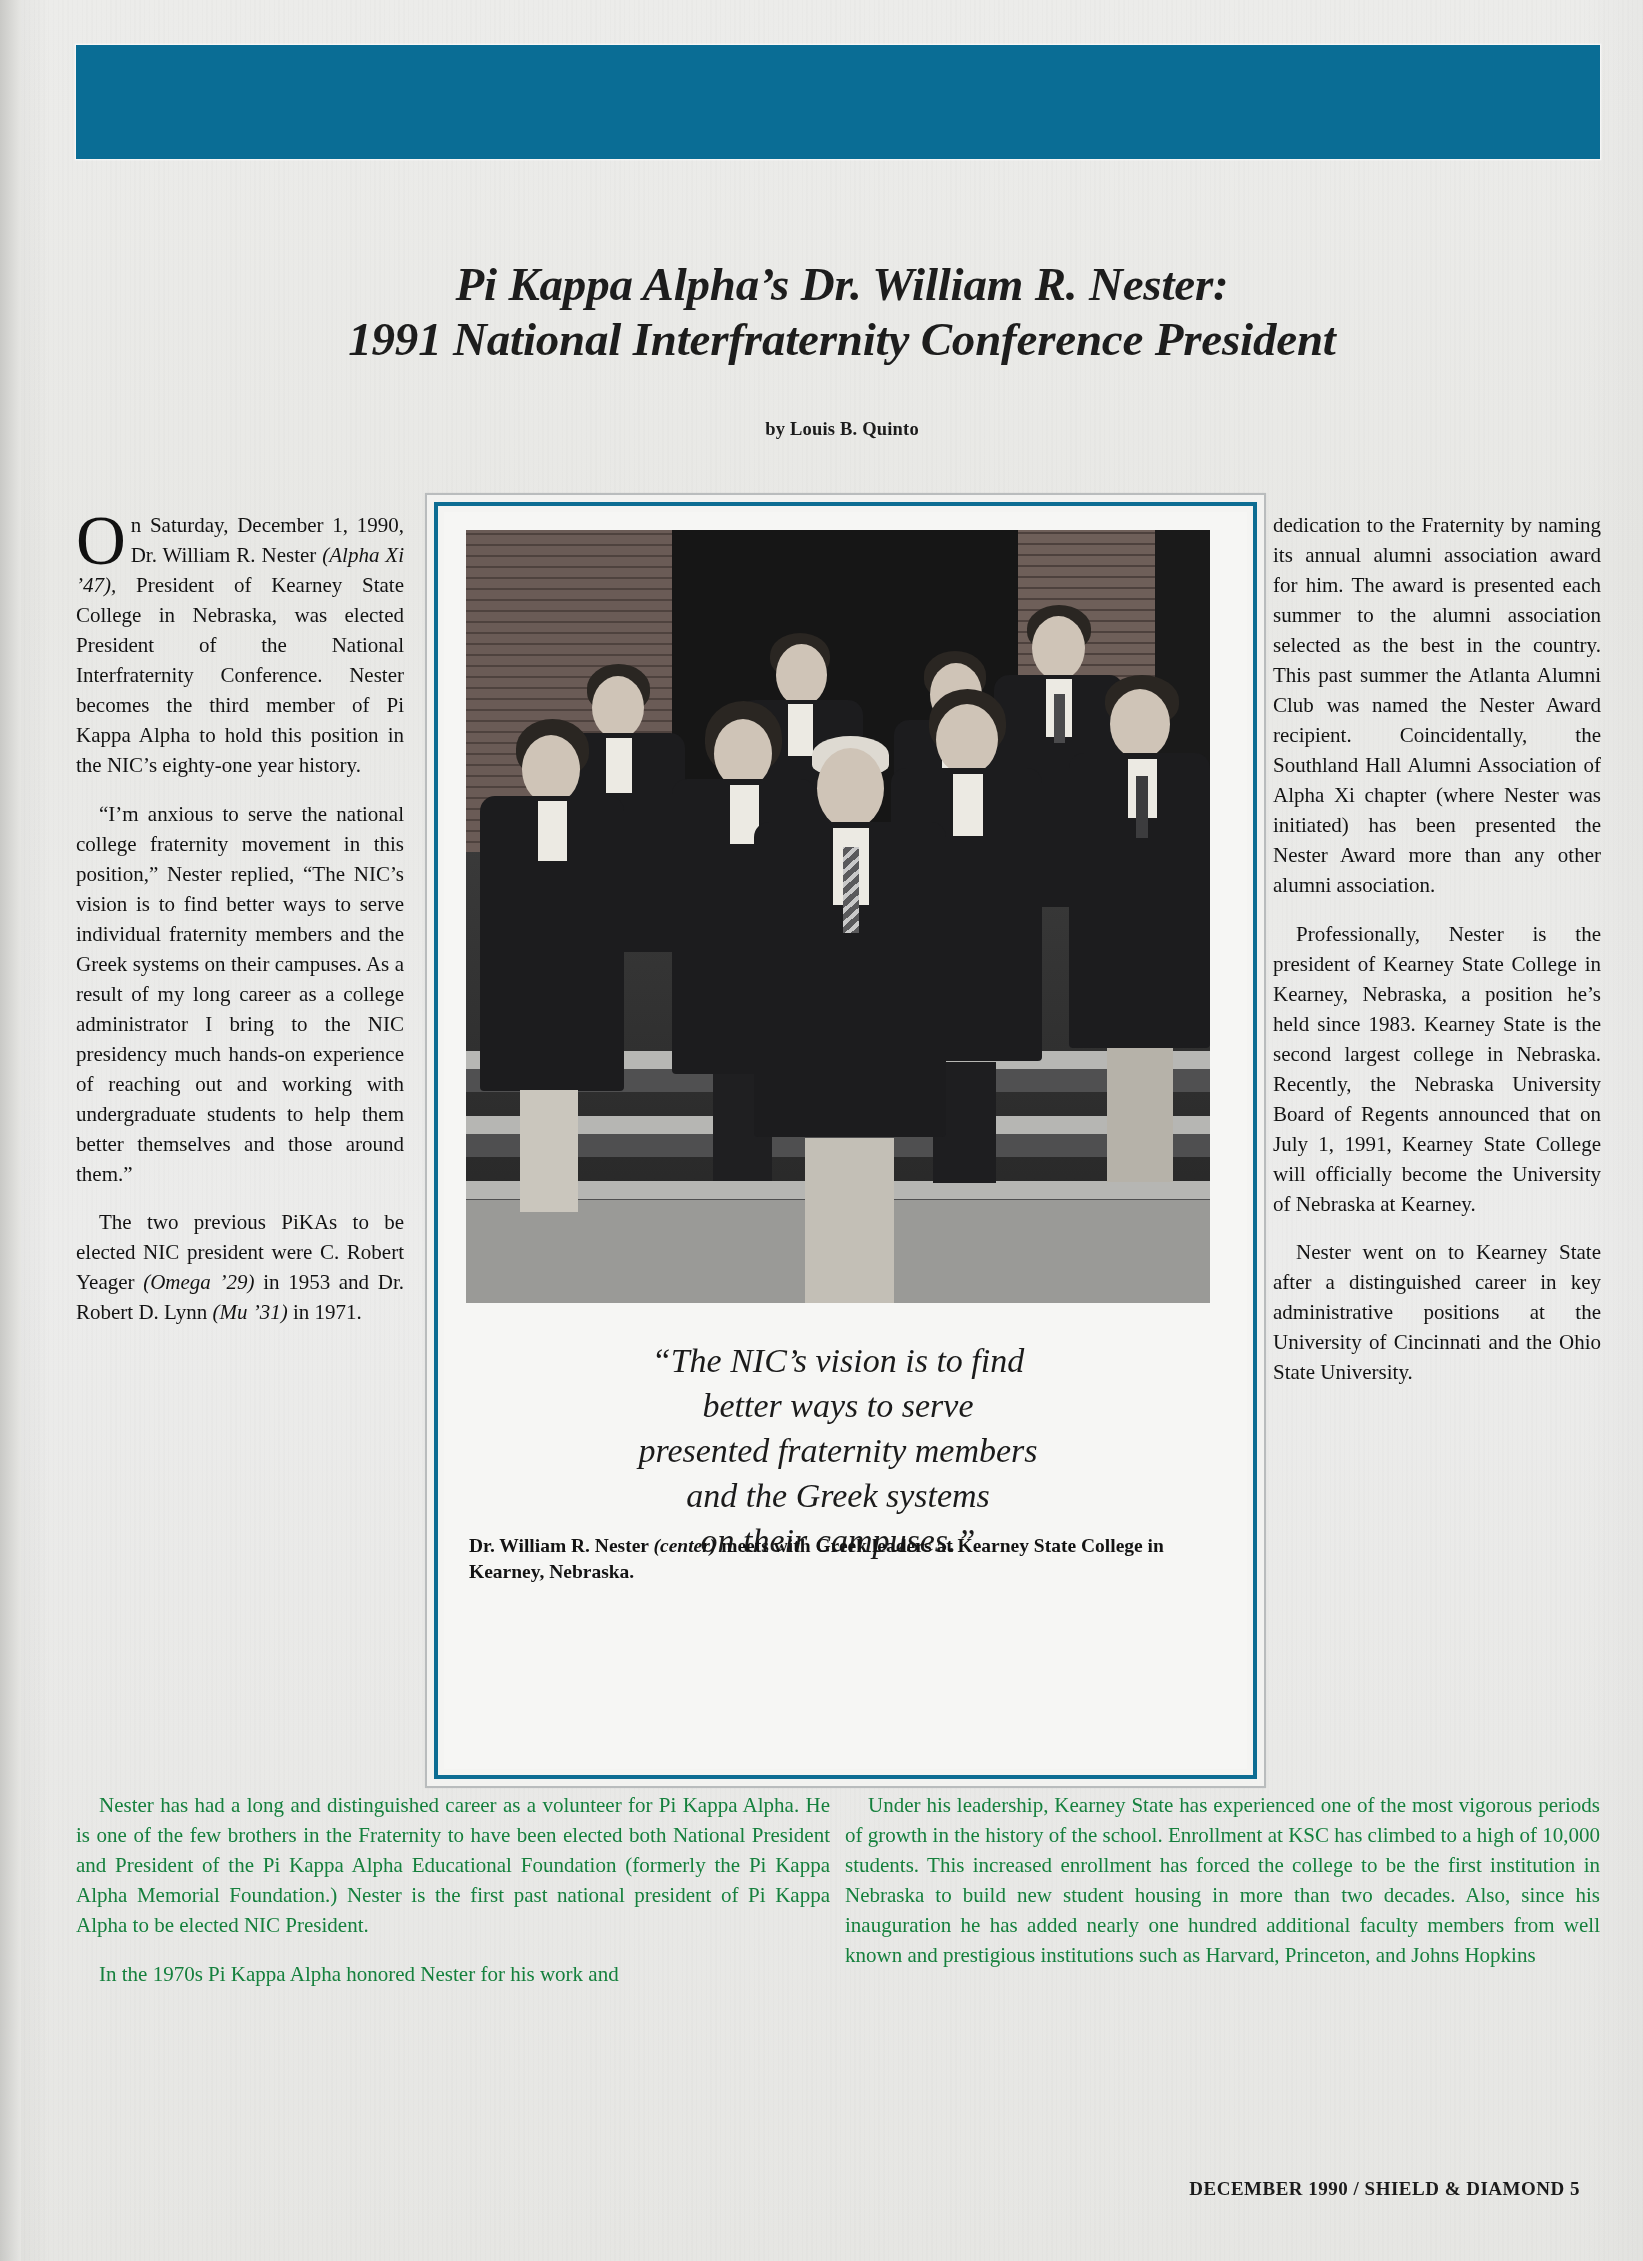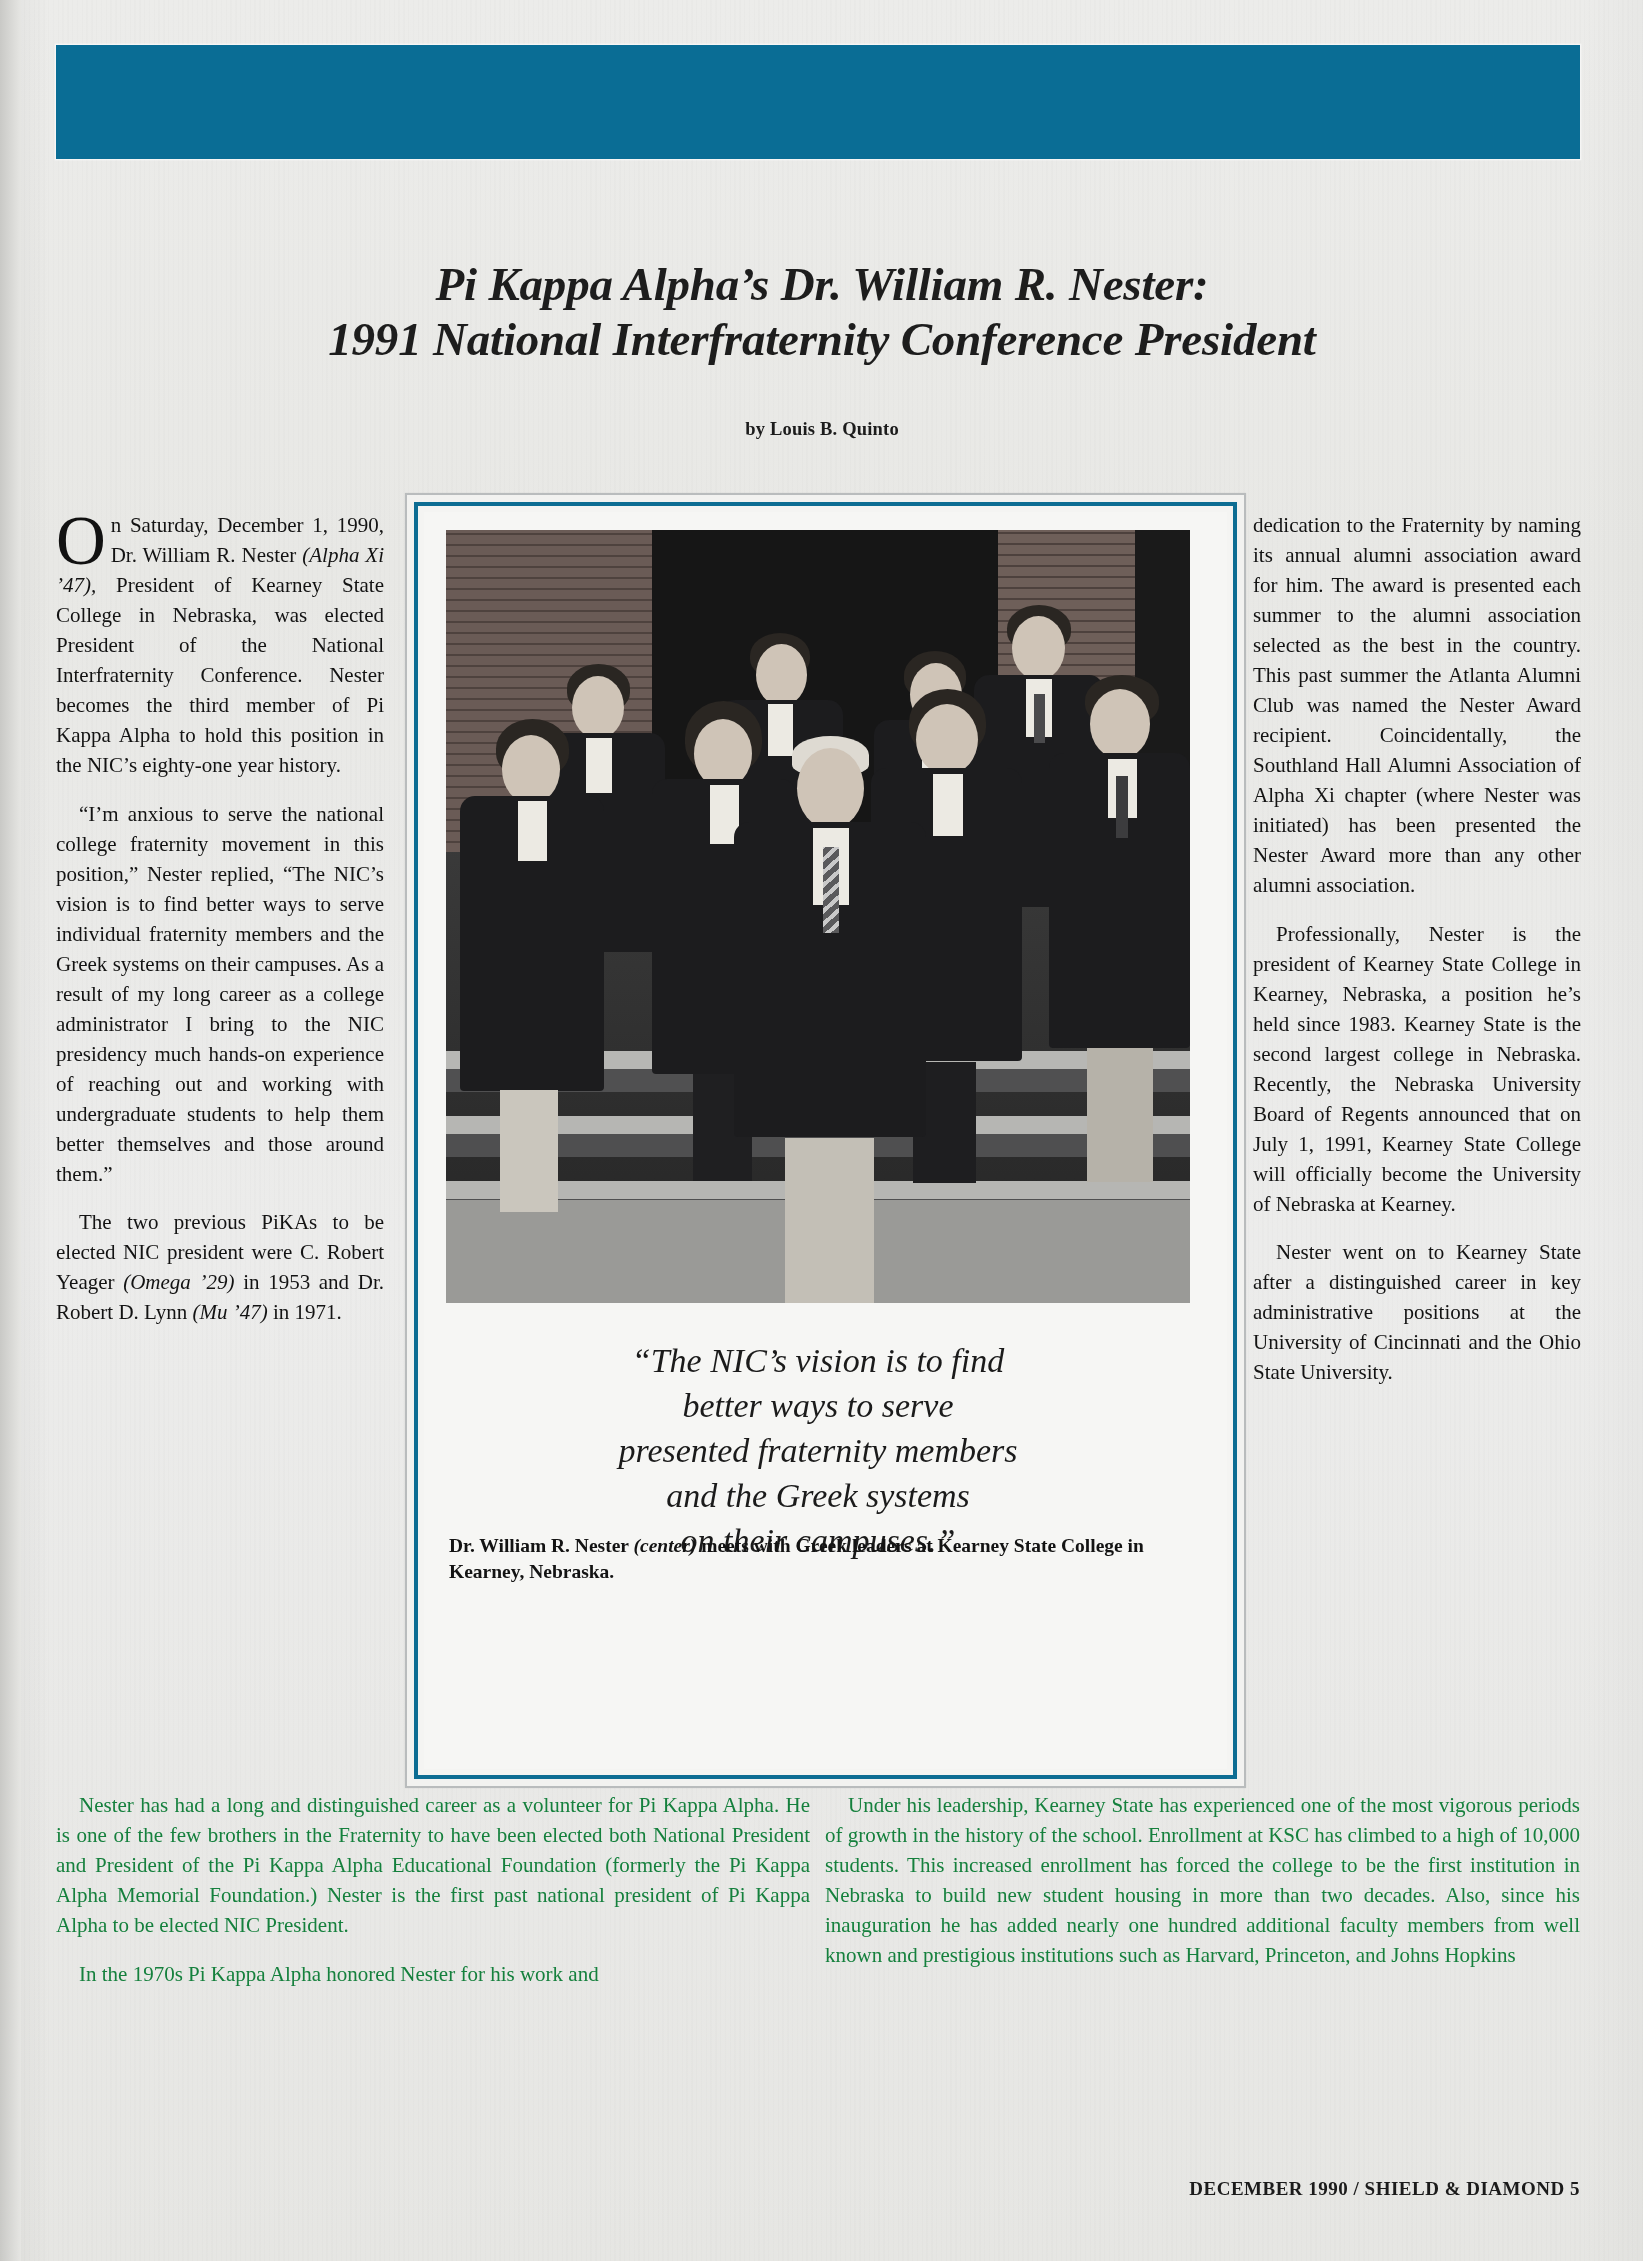--- a/index.html
+++ b/index.html
@@ -19,21 +19,21 @@
       linear-gradient(180deg,#ececea 0%, #e8e8e5 25%, #ececeb 55%, #e6e6e3 100%);
   }
   .vgrain{
     position:absolute;inset:0;
     background:repeating-linear-gradient(90deg,
       rgba(0,0,0,0.012) 0px, rgba(0,0,0,0.012) 1.4px,
       rgba(255,255,255,0.012) 1.4px, rgba(255,255,255,0.012) 4.8px);
     pointer-events:none;
   }
 
-  .page{position:absolute;inset:0;}
+  .page{position:absolute;inset:0;margin-left:20px;}
 
   
   .banner{
     position:absolute;left:56px;top:45px;width:1524px;height:114px;
     background:#0a6d95;
     box-shadow:0 0 0 1.4px rgba(255,255,255,0.55);
   }
 
   
   .headline{
@@ -185,21 +185,21 @@
   <div class="headline">
     <div>Pi Kappa Alpha’s Dr. William R. Nester:</div>
     <div>1991 National Interfraternity Conference President</div>
   </div>
 
   <div class="byline">by Louis B. Quinto</div>
 
   <div class="col" id="left-col">
     <p class="noindent"><span class="dropcap">O</span><span>n Saturday, December 1, 1990, Dr. William R. Nester </span><i>(Alpha Xi ’47),</i><span> President of Kearney State College in Nebraska, was elected President of the National Interfraternity Conference. Nester becomes the third member of Pi Kappa Alpha to hold this position in the NIC’s eighty-one year history.</span></p>
     <p>“I’m anxious to serve the national college fraternity movement in this position,” Nester replied, “The NIC’s vision is to find better ways to serve individual fraternity members and the Greek systems on their campuses. As a result of my long career as a college administrator I bring to the NIC presidency much hands-on experience of reaching out and working with undergraduate students to help them better themselves and those around them.”</p>
-    <p><span>The two previous PiKAs to be elected NIC president were C. Robert Yeager </span><i>(Omega ’29)</i><span> in 1953 and Dr. Robert D. Lynn </span><i>(Mu ’47)</i><span> in 1971.</span></p>
+    <p><span>The two previous PiKAs to be elected NIC president were C. Robert Yeager </span><i>(Omega ’29)</i><span> in 1953 and Dr. Robert D. Lynn </span><i>(Mu ’31)</i><span> in 1971.</span></p>
   </div>
 
   <div class="col" id="right-col">
     <p class="noindent">dedication to the Fraternity by naming its annual alumni association award for him. The award is presented each summer to the alumni association selected as the best in the country. This past summer the Atlanta Alumni Club was named the Nester Award recipient. Coincidentally, the Southland Hall Alumni Association of Alpha Xi chapter (where Nester was initiated) has been presented the Nester Award more than any other alumni association.</p>
     <p>Professionally, Nester is the president of Kearney State College in Kearney, Nebraska, a position he’s held since 1983. Kearney State is the second largest college in Nebraska. Recently, the Nebraska University Board of Regents announced that on July 1, 1991, Kearney State College will officially become the University of Nebraska at Kearney.</p>
     <p>Nester went on to Kearney State after a distinguished career in key administrative positions at the University of Cincinnati and the Ohio State University.</p>
   </div>
 
   <div class="figure">
     <div class="figure-rule"></div>

